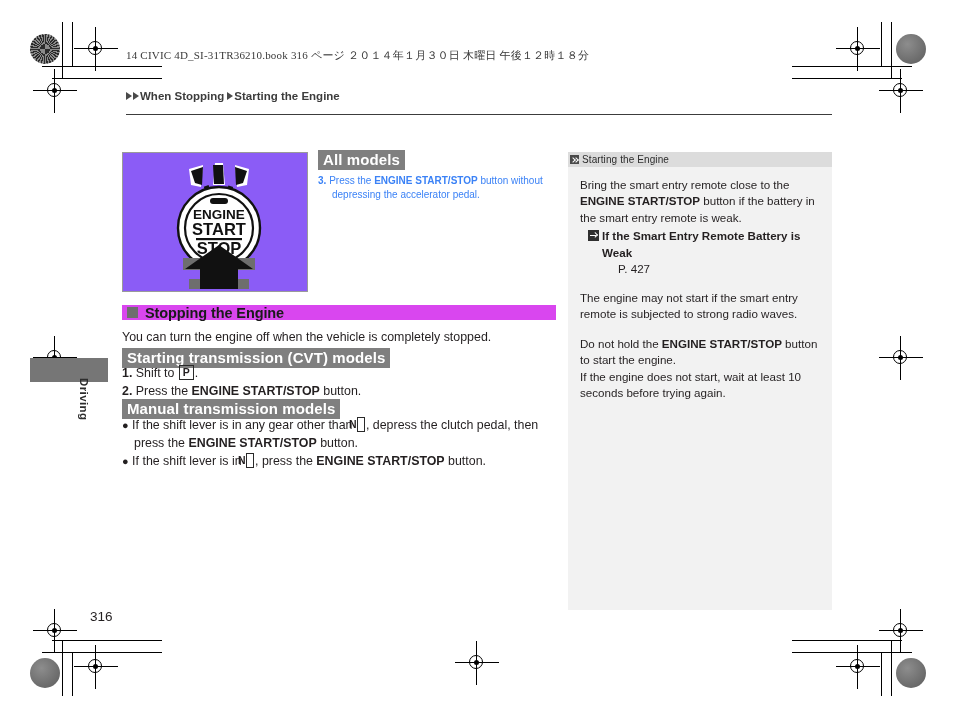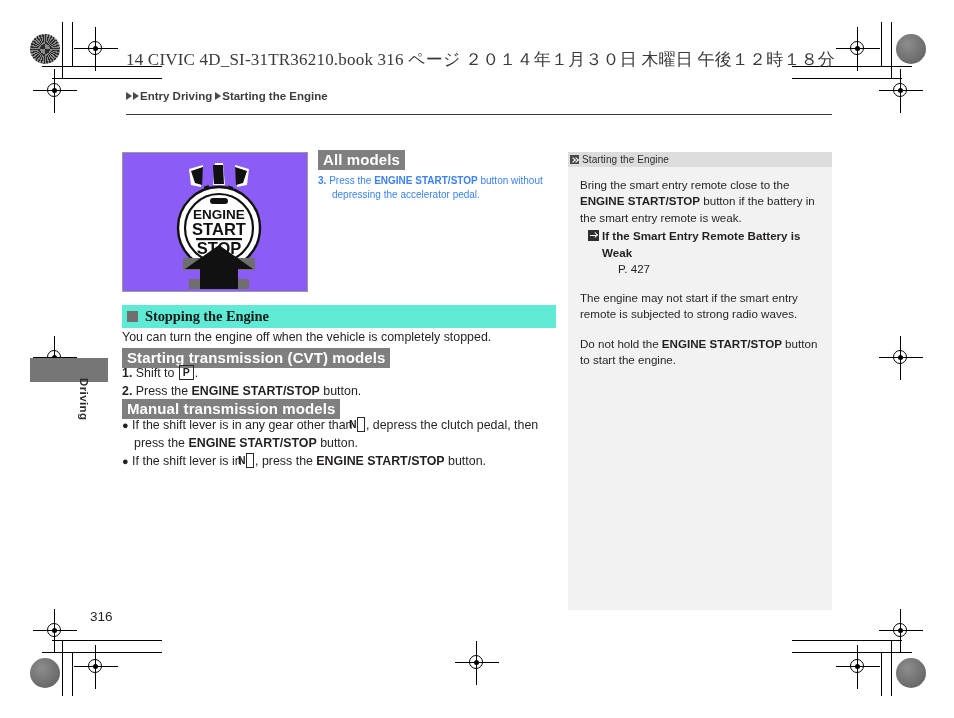--- a/index.html
+++ b/index.html
@@ -65,21 +65,21 @@
     background:
       radial-gradient(circle at 38% 34%, #8d8d8d 0%, #6f6f6f 60%, #5c5c5c 100%);
   }
 
   
   .printinfo {
     position: absolute;
     left: 126px;
     top: 48px;
     font-family: "Liberation Serif", serif;
-    font-size: 17px;
+    font-size: 11px;
     letter-spacing: 0.2px;
     color: #3a3a3a;
     white-space: nowrap;
   }
 
   
   .breadcrumb {
     position: absolute;
     left: 126px;
     top: 90px;
@@ -178,25 +178,24 @@
     text-indent: -14px;
   }
   b, strong { font-weight: bold; }
 
   
   .sec-head {
     position: absolute;
     left: 0;
     top: 155px;
     width: 434px;
-    height: 23px;
-    background: #5eead4;
+    height: 15px;
+    background: #d946ef;
     display: flex;
     align-items: center;
-    font-family: Liberation Serif, serif;
   }
   .sec-sq {
     width: 11px;
     height: 11px;
     background: #6e6e6e;
     margin-left: 5px;
     margin-right: 7px;
   }
   .sec-title {
     font-size: 14.5px;
@@ -450,21 +449,21 @@
       <div class="ring"></div>
       <div class="dot"></div>
   </div>
 </div>
 
 <div class="printinfo">14 CIVIC 4D_SI-31TR36210.book  316 ページ  ２０１４年１月３０日  木曜日  午後１２時１８分</div>
 
 <div class="breadcrumb">
   <span class="tri"></span>
   <span class="tri"></span>
-  <span>Entry Driving</span>
+  <span>When Stopping</span>
   <span class="tri" style="margin-left:3px;"></span>
   <span>Starting the Engine</span>
 </div>
 <div class="crumb-rule"></div>
 
 <div class="thumb-tab"></div>
 <div class="thumb-label">Driving</div>
 
 <div class="maincol">
 
@@ -557,16 +556,17 @@
     <div class="sb-ref">
       <span class="ref-icon"></span><span>If the Smart Entry Remote Battery is Weak</span>
       <div class="sb-page">P. 427</div>
     </div>
     <div class="sb-gap"></div>
     <div class="sb-p">The engine may not start if the smart entry remote is subjected to strong radio waves.</div>
     <div class="sb-gap"></div>
     <div class="sb-p">
       <span>Do not hold the </span><b>ENGINE START/STOP</b><span> button to start the engine.</span>
     </div>
+    <div class="sb-p">If the engine does not start, wait at least 10 seconds before trying again.</div>
   </div>
 </div>
 
 <div class="pageno">316</div>
 
 </body></html>

